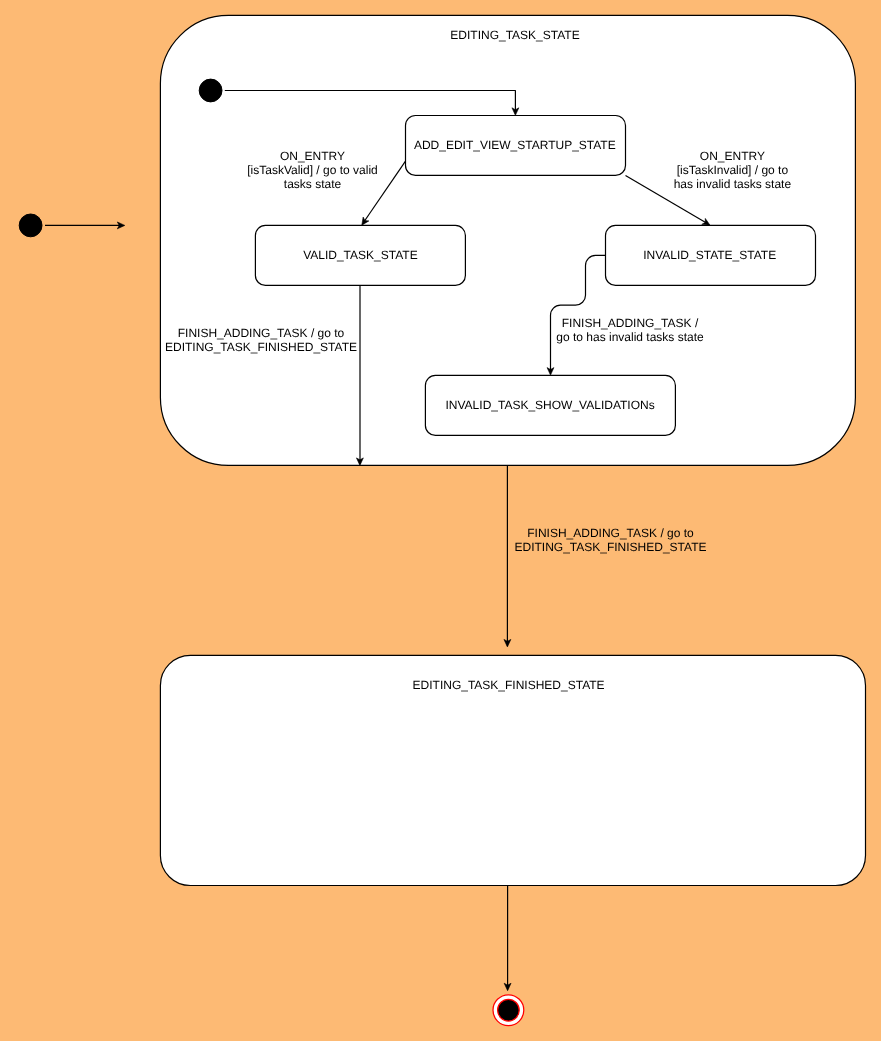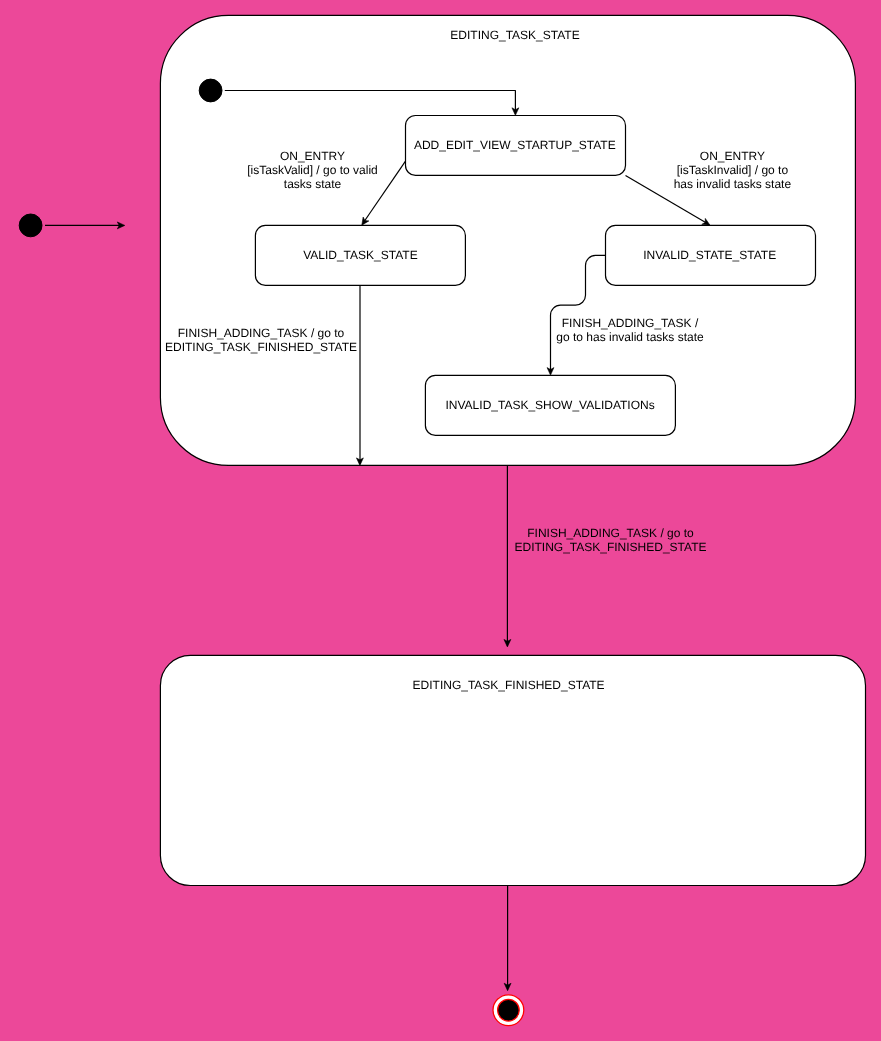--- a/index.html
+++ b/index.html
@@ -1,18 +1,18 @@
 <!DOCTYPE html>
 <html><head>
 <meta charset="utf-8">
 <title>EDITING_TASK_STATE</title>
 <style>
   html,body{margin:0;padding:0;background:#ffffff;}
   body{width:881px;height:1041px;overflow:hidden;font-family:"Liberation Sans",sans-serif;}
-  #canvas{position:relative;width:881px;height:1041px;background:#ec4899;
+  #canvas{position:relative;width:881px;height:1041px;background:#fdba74;
            will-change:transform;transform:translateZ(0);text-align:center;}
   svg{display:block;shape-rendering:geometricPrecision;text-rendering:geometricPrecision;}
   *{-webkit-font-smoothing:antialiased;}
   .dlabel{font-family:"Liberation Sans",sans-serif;font-size:12px;fill:#000000;
            letter-spacing:0;white-space:pre;}
 </style>
 </head>
 <body>
 
 <div id="canvas">

